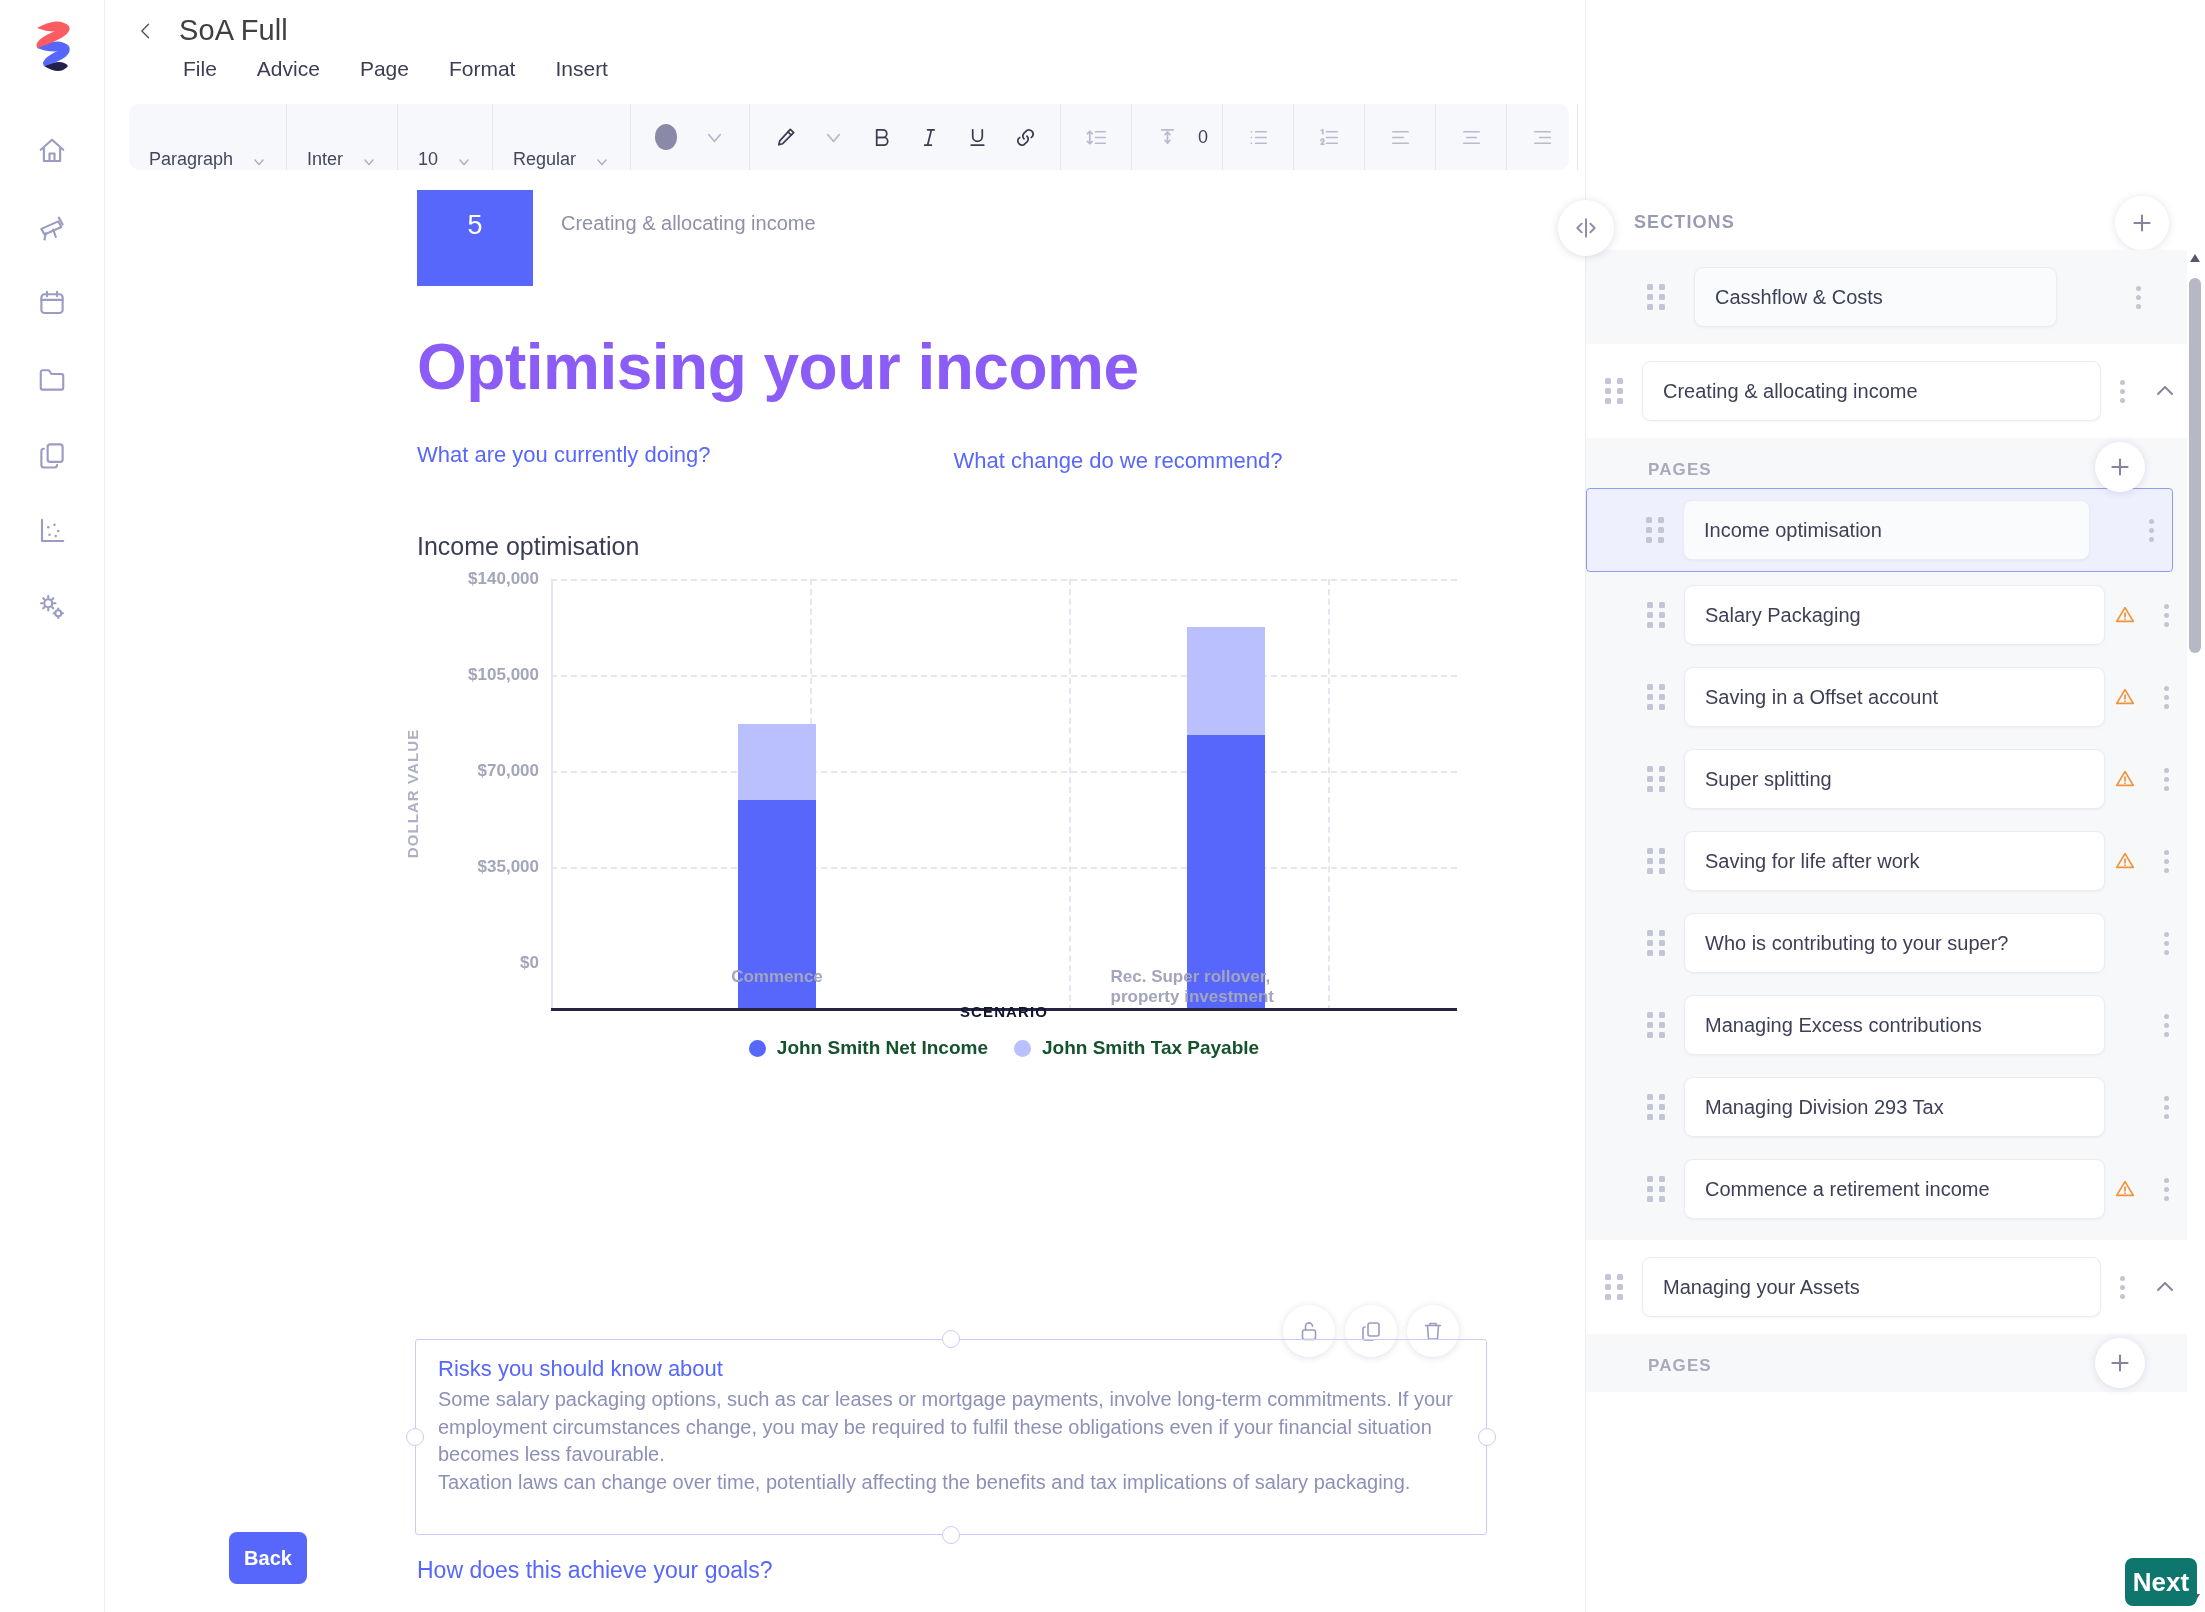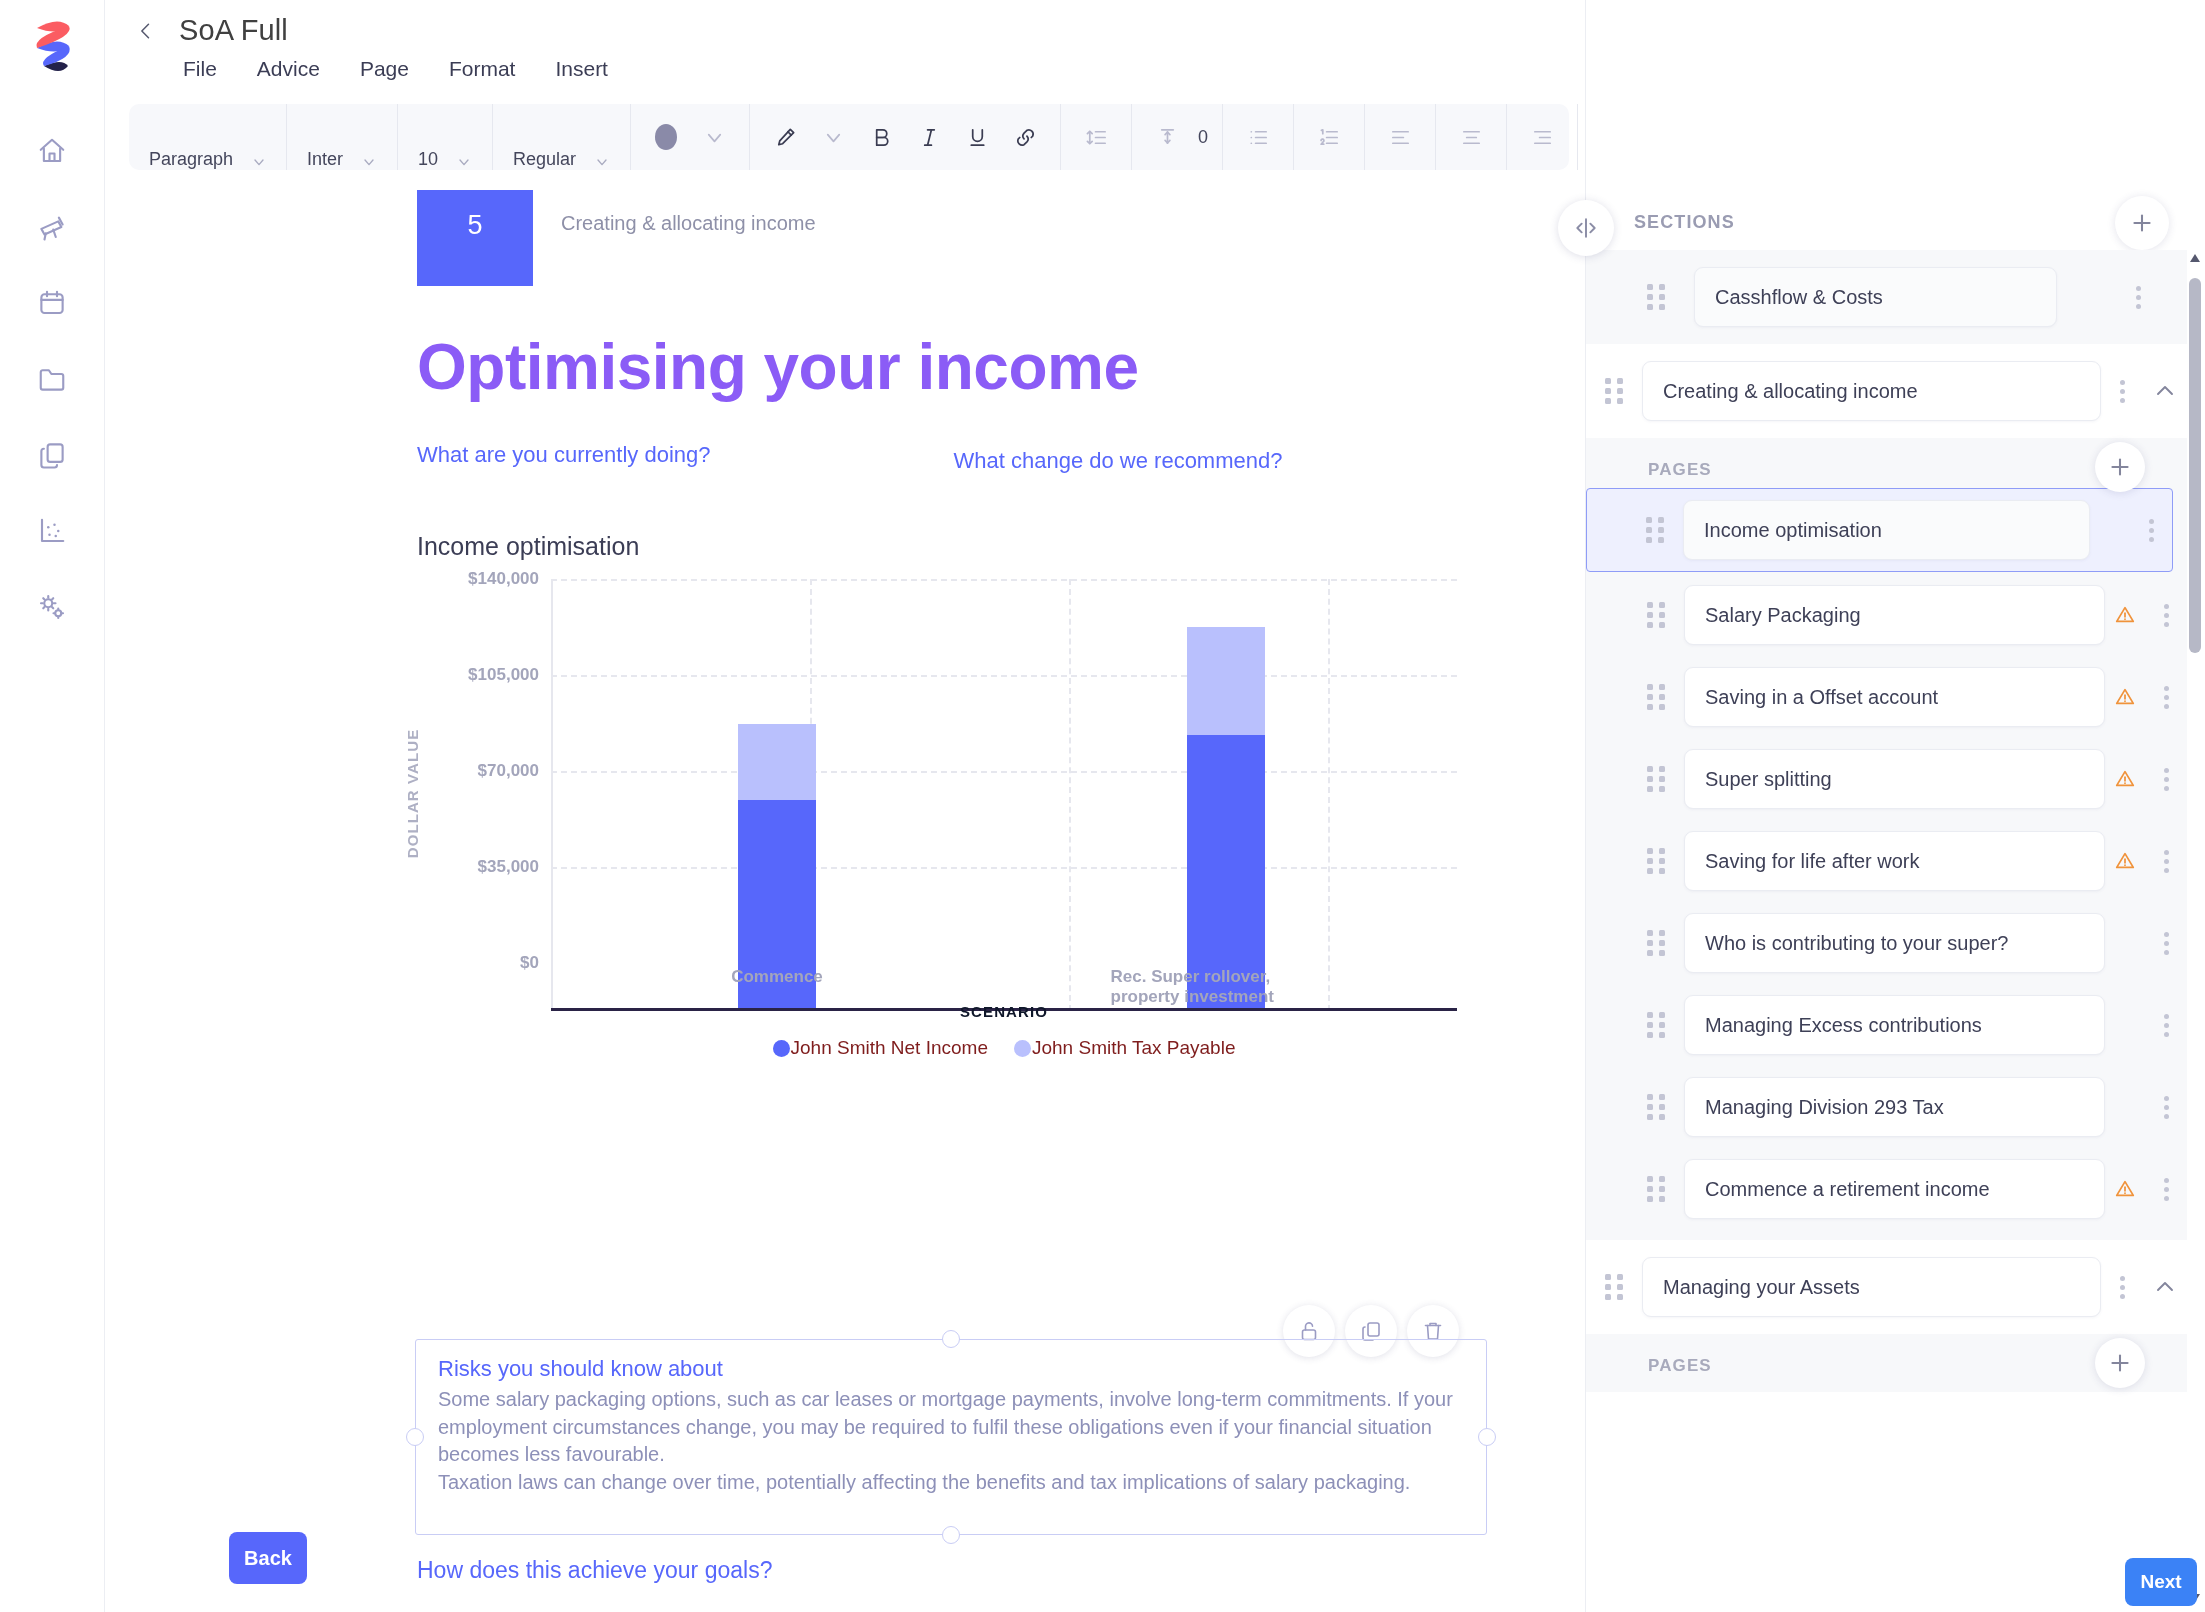--- a/index.html
+++ b/index.html
@@ -87,21 +87,21 @@
   .axis-y { position: absolute; left: 0; top: 0; bottom: 0; border-left: 2px solid #e6e7ee; }
   .axis-x { position: absolute; left: 0; right: 0; bottom: 0; border-bottom: 3px solid #2a2346; }
   .bar { position: absolute; bottom: 0; width: 78px; }
   .bar .seg { position: absolute; left: 0; right: 0; }
   .seg-net { background: #5767fb; }
   .seg-tax { background: #b9c0fd; }
   .xtick { position: absolute; font-size: 17px; color: #a3a5bb; font-weight: 700; transform: translateX(-50%); }
   .xaxis-label { position: absolute; width: 100%; text-align: center; font-size: 15px; font-weight: 700;
                  letter-spacing: 1.1px; color: #0f172a; }
   .legend { position: absolute; width: 100%; display: flex; justify-content: center; gap: 26px; align-items: center; }
-  .lg { display: flex; align-items: center; gap: 1px; font-size: 19px; color: #7f1d1d; }
+  .lg { display: flex; align-items: center; gap: 11px; font-size: 19px; color: #14532d; font-weight: bold; }
   .lg i { width: 17px; height: 17px; border-radius: 50%; display: block; }
 
   
   .tblock { position: absolute; left: 310px; top: 1169px; width: 1072px; height: 196px; }
   .tblock-box { position: absolute; inset: 0; border: 1px solid #c9cdf5; border-radius: 3px; padding: 16px 22px; }
   .tblock h4 { font-size: 22px; color: #5767fb; font-weight: 500; margin-bottom: 4px; }
   .tblock p { font-size: 20px; line-height: 1.38; color: #8d90b8; }
   .handle { position: absolute; width: 18px; height: 18px; border-radius: 50%; background: #fff; border: 1px solid #c9cdf5; }
   .h-top { left: 50%; top: -9px; margin-left: -9px; }
   .h-bot { left: 50%; bottom: -9px; margin-left: -9px; }
@@ -164,22 +164,22 @@
   .page-row { display: flex; align-items: center; padding: 11px 0 11px 42px; }
   .page-row.selected { background: #eef0fe; border: 1px solid #8f9cf7; border-radius: 4px; margin: 2px 14px 2px 0; padding-left: 40px; }
 
   .rscroll { position: absolute; right: 4px; top: 250px; bottom: 10px; width: 12px; }
   .rscroll .track { position: absolute; inset: 0; }
   .rscroll .thumb { position: absolute; left: 0; width: 12px; background: #b6b8c6; border-radius: 6px; }
   .rscroll .arrow { position: absolute; left: 0; width: 12px; height: 12px; }
   .rscroll .arrow svg { width: 12px; height: 12px; fill: #55586e; }
 
   .next-btn { position: absolute; right: 8px; bottom: 6px; width: 72px; height: 48px;
-              background: #3b82f6; color: #fff; border: none; border-radius: 8px;
-              font-size: 19px; font-weight: 600; cursor: pointer; font-family: "Liberation Sans", sans-serif; z-index: 9; }
+              background: #0f766e; color: #fff; border: none; border-radius: 8px;
+              font-size: 26px; font-weight: 600; cursor: pointer; font-family: "Liberation Sans", sans-serif; z-index: 9; }
 </style>
 </head>
 <body>
 
 <div class="app">
 
   <aside class="rail">
     <div class="logo">
       <svg viewBox="0 0 56 72" width="56" height="72">
         <path d="M13 14 Q34 2 45 12 Q34 22 13 14 Z" fill="#fb5c62"></path>

